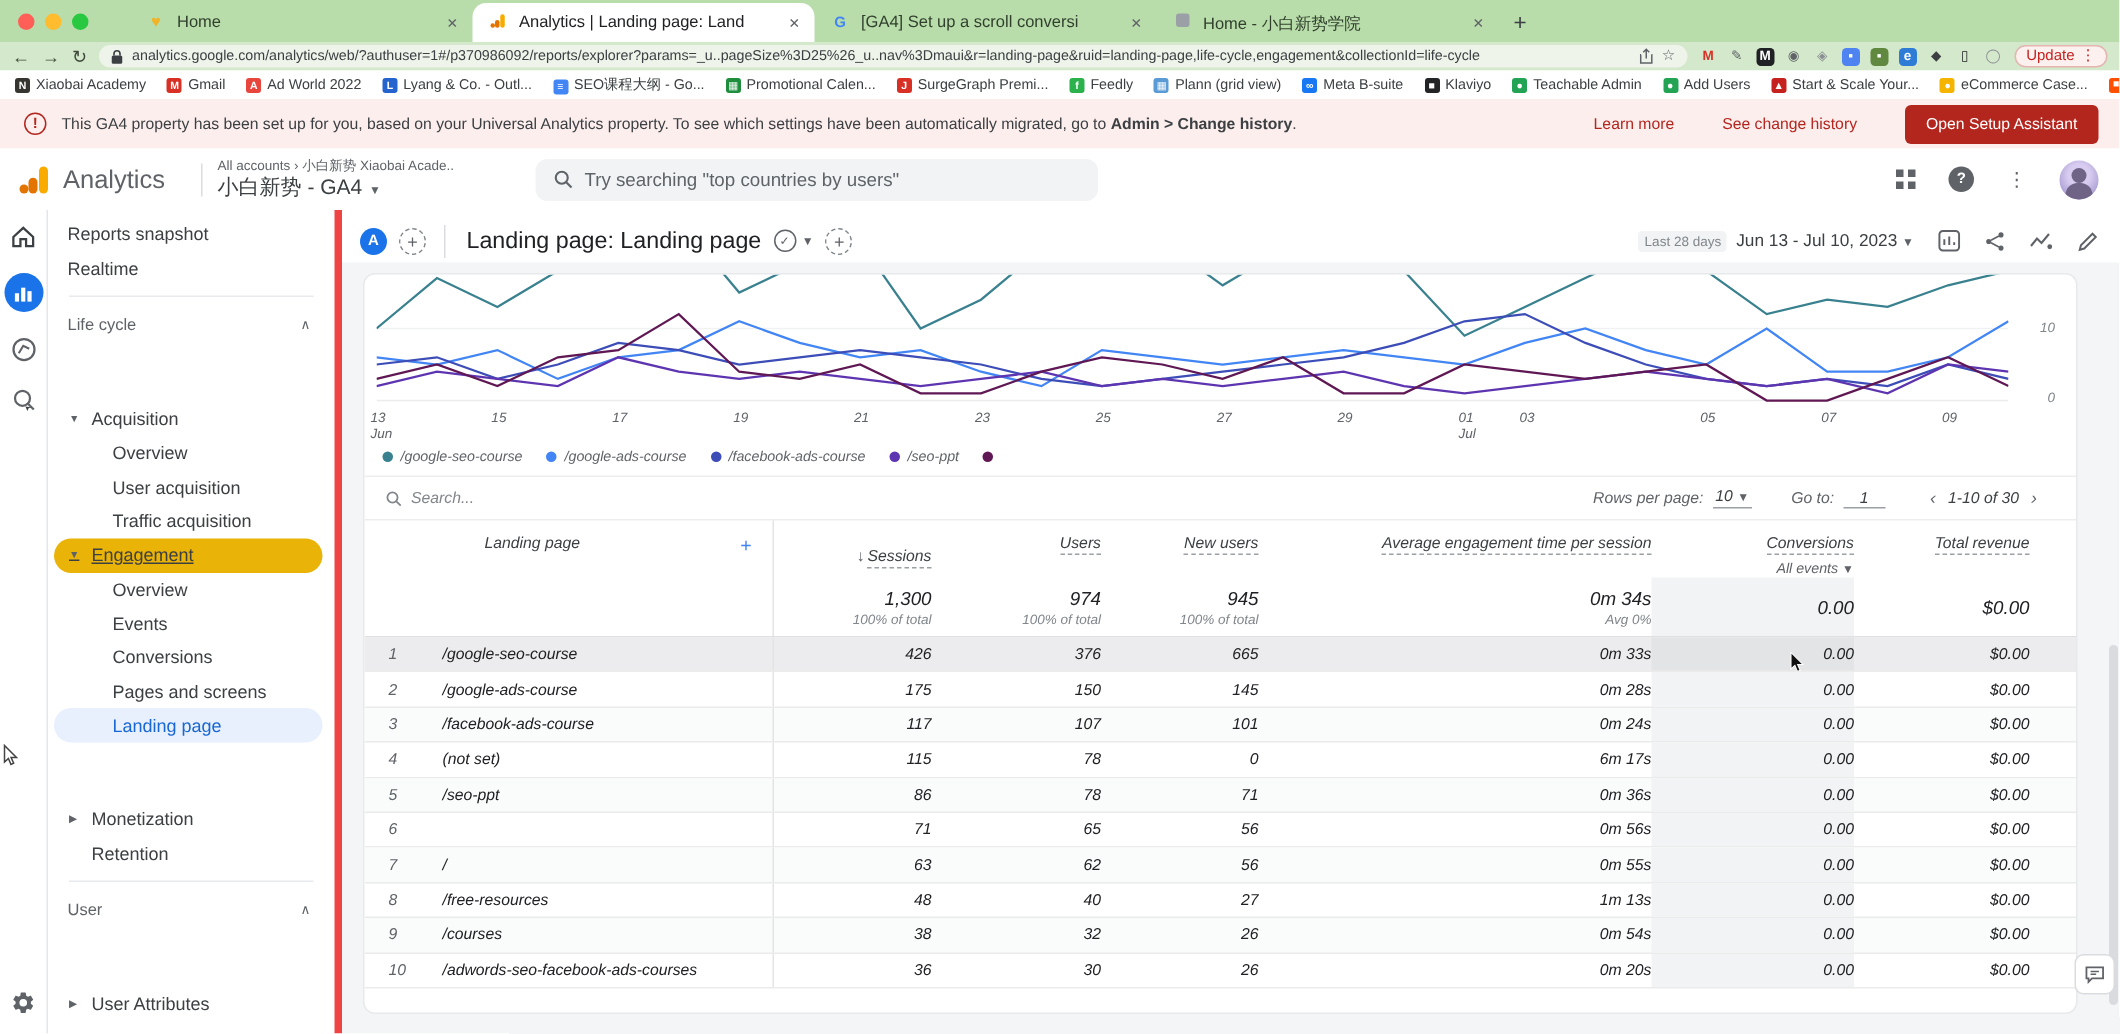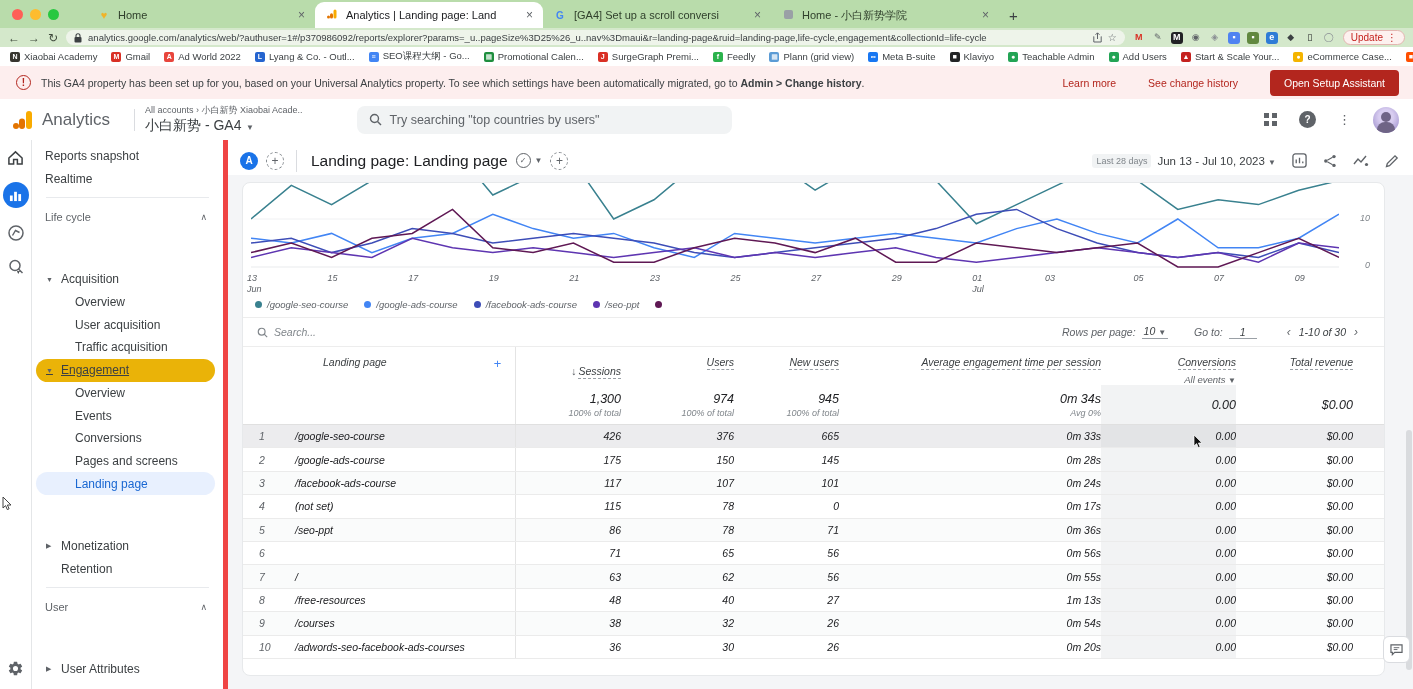--- a/index.html
+++ b/index.html
@@ -25,21 +25,21 @@
     gap:6px; padding:0 8px; font-size:9.5px; color:#3c4043; overflow:hidden; }
   .urlbar .url { flex:1; white-space:nowrap; overflow:hidden; }
   .exts { display:flex; align-items:center; gap:7px; }
   .ext { width:12px; height:12px; border-radius:3px; display:flex; align-items:center; justify-content:center;
     font-size:9px; font-weight:bold; line-height:1; }
   .updatepill { display:flex; align-items:center; gap:4px; border:1px solid #e3b6b1; background:#fdf1ef;
     border-radius:9px; padding:1px 7px; font-size:10px; color:#c5221f; }
 
   .bookmarks { height:19px; background:#fff; display:flex; align-items:center; gap:14px; padding:0 10px;
     font-size:9.5px; color:#3c4043; overflow:hidden; }
-  .bm { display:flex; align-items:center; gap:4px; white-space:nowrap; }
+  .bm { display:flex; align-items:flex-end; gap:4px; white-space:nowrap; }
   .bmic { width:10px; height:10px; border-radius:2px; display:flex; align-items:center; justify-content:center;
     font-size:7px; font-weight:bold; color:#fff; flex:0 0 10px; }
 
   
   .banner { height:33px; background:#fdeeee; display:flex; align-items:center; gap:10px; padding:0 14px 0 16px;
     font-size:10.5px; color:#3c4043; }
   .warnic { width:15px; height:15px; border:1.4px solid #b3261e; border-radius:50%; color:#b3261e;
     font-size:10px; font-weight:bold; display:flex; align-items:center; justify-content:center; flex:0 0 15px; }
   .banner .sp { flex:1; }
   .blink { color:#b3261e; font-size:10.5px; margin-right:22px; white-space:nowrap; }
@@ -512,21 +512,21 @@
               <div class="tick" style="left: -4px;">13<br>Jun</div>
               <div class="tick" style="left: 76.5926px;">15</div>
               <div class="tick" style="left: 157.185px;">17</div>
               <div class="tick" style="left: 237.778px;">19</div>
               <div class="tick" style="left: 318.37px;">21</div>
               <div class="tick" style="left: 398.963px;">23</div>
               <div class="tick" style="left: 479.556px;">25</div>
               <div class="tick" style="left: 560.148px;">27</div>
               <div class="tick" style="left: 640.741px;">29</div>
               <div class="tick" style="left: 721.333px;">01<br>Jul</div>
-              <div class="tick" style="left: 794px;">03</div>
+              <div class="tick" style="left: 762px;">03</div>
               <div class="tick" style="left: 882.519px;">05</div>
               <div class="tick" style="left: 963.111px;">07</div>
               <div class="tick" style="left: 1043.7px;">09</div>
             </div>
           <div class="legend" id="legend">
               <span class="lgi">
                 <span class="dot" style="background: rgb(57, 129, 143);"></span>
                 <span>/google-seo-course</span>
               </span>
               <span class="lgi">
@@ -695,21 +695,21 @@
               <span class="cellh vline">
                 <span>115</span>
               </span>
               <span class="cellh ">
                 <span>78</span>
               </span>
               <span class="cellh ">
                 <span>0</span>
               </span>
               <span class="cellh ">
-                <span>0m 17s</span>
+                <span>6m 17s</span>
               </span>
               <span class="cellh shade">
                 <span>0.00</span>
               </span>
               <span class="cellh ">
                 <span>$0.00</span>
               </span>
               <span></span>
             </div>
             <div class="grid trow odd">

